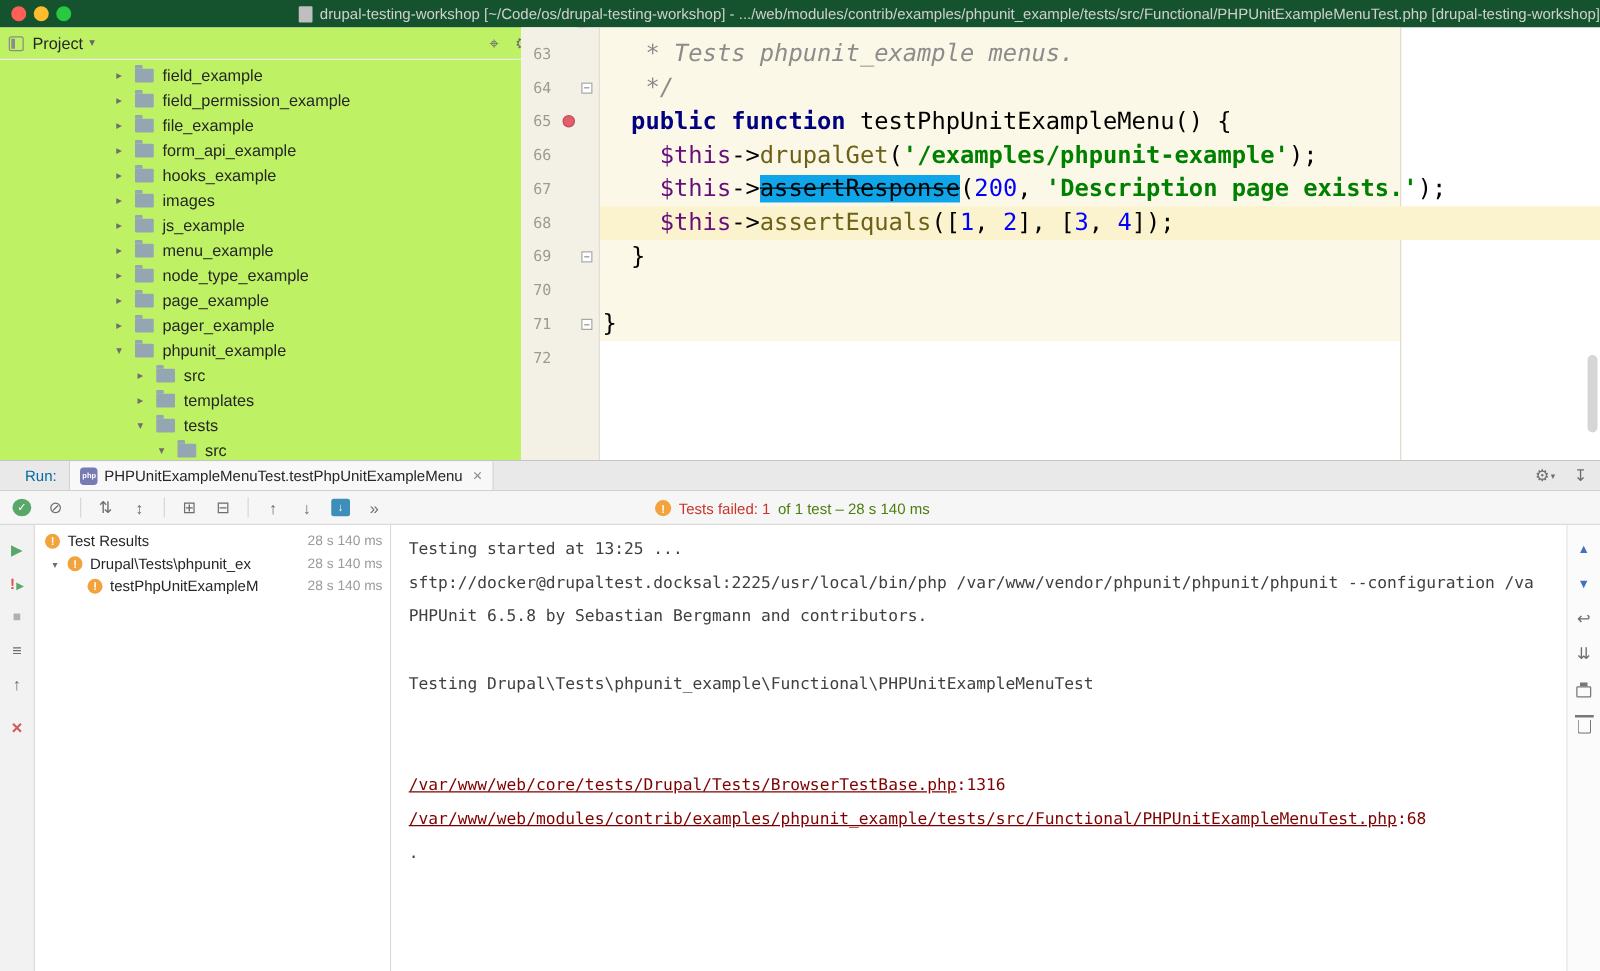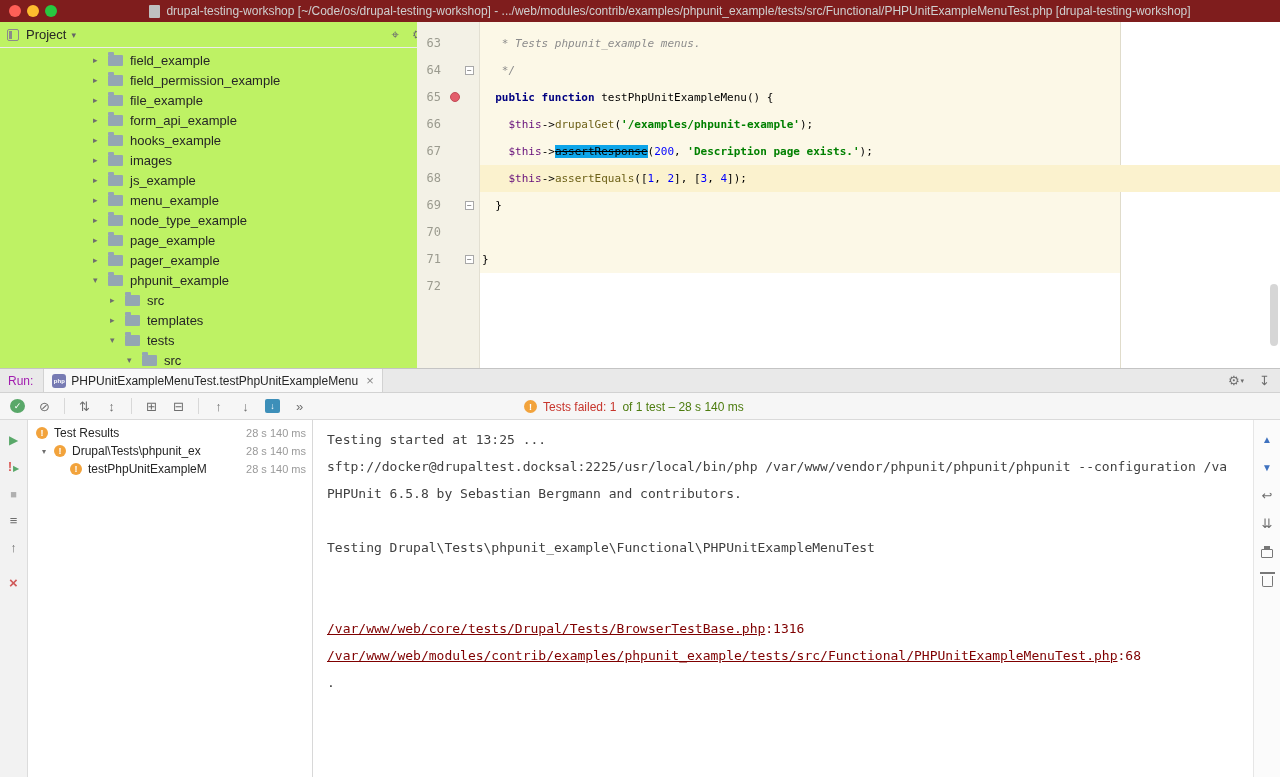--- a/index.html
+++ b/index.html
@@ -1,21 +1,21 @@
 <!DOCTYPE html>
 <html><head>
 <meta charset="utf-8">
 <style>
 *{margin:0;padding:0;box-sizing:border-box}
 html,body{width:1280px;height:777px;overflow:hidden}
 body{font-family:"Liberation Sans","DejaVu Sans",sans-serif;background:#fff;position:relative}
 i{font-style:normal}
 
 
-.titlebar{position:absolute;left:0;top:0;width:1280px;height:22px;background:#7f1d1d;display:flex;align-items:center;justify-content:center}
+.titlebar{position:absolute;left:0;top:0;width:1280px;height:22px;background:#14532d;display:flex;align-items:center;justify-content:flex-end}
 .tl{position:absolute;top:5px;width:12px;height:12px;border-radius:50%}
 .tl-red{left:9px;background:#FF5F57}
 .tl-yellow{left:27px;background:#FEBC2E}
 .tl-green{left:45px;background:#28C840}
 .title-center{display:flex;align-items:center;gap:6px;max-width:1160px;margin-left:60px}
 .doc-icon{width:11px;height:13px;background:#BFBFBF;border-radius:1px;flex:none}
 .title-text{color:#CFCFCF;font-size:12px;white-space:nowrap;overflow:hidden}
 
 
 .project-panel{position:absolute;left:0;top:22px;width:468px;height:346px;background:#bef264;border-right:6px solid #701a75;overflow:hidden}
@@ -36,36 +36,36 @@
 
 .editor{position:absolute;left:417px;top:22px;width:863px;height:346px;background:#fff;overflow:hidden}
 .cream{position:absolute;left:63px;top:0;width:640px;height:251px;background:#FCF8E7}
 .margin-line{position:absolute;left:703px;top:0;bottom:0;width:1px;background:#E0DCCB}
 .gutter{position:absolute;left:0;top:0;width:63px;height:100%;background:#F3F1E6;border-right:1px solid #E2DFD2;padding-top:8px}
 .gut-row{height:27px;position:relative}
 .lnum{position:absolute;left:4px;width:20px;text-align:right;top:6px;font-family:"DejaVu Sans Mono",monospace;font-size:12px;color:#9B9B8F}
 .fail-dot{position:absolute;left:33px;top:8px;width:10px;height:10px;border-radius:50%;background:#E35D6A;border:1px solid #C14B57}
 .fold-box{position:absolute;left:48px;top:9px;width:9px;height:9px;border:1px solid #A8A8A8;background:#fff;color:#666;font-size:8px;line-height:7px;text-align:center;font-family:"DejaVu Sans Mono",monospace}
 .code{position:absolute;left:63px;top:0;right:0;bottom:0;padding-top:8px}
-.code-row{height:27px;line-height:27px;font-family:"DejaVu Sans Mono",monospace;font-size:11px;white-space:pre;padding-left:2px;position:relative;z-index:1}
+.code-row{height:27px;line-height:27px;font-family:"DejaVu Sans Mono",monospace;font-size:19px;white-space:pre;padding-left:2px;position:relative;z-index:1}
 .code-row.current{background:#FBF2CE}
 .tok-plain{color:#000}
 .tok-comment{color:#8C8C8C;font-style:italic}
 .tok-kw{color:#000080;font-weight:bold}
 .tok-var{color:#660E7A}
 .tok-method{color:#6D6118}
 .tok-str{color:#008000;font-weight:bold}
 .tok-num{color:#0000FF}
 .tok-deprecated{color:#000;text-decoration:line-through;background:#0ea5e9}
 .scroll-thumb{position:absolute;right:2px;top:262px;width:8px;height:62px;background:rgba(0,0,0,.16);border-radius:4px}
 
 
 .run-panel{position:absolute;left:0;top:368px;width:1280px;height:409px;background:#fff;border-top:1px solid #C4C4C4}
 .run-tabbar{position:absolute;left:0;top:0;width:100%;height:24px;background:#E9E9E9;border-bottom:1px solid #D2D2D2;display:flex;align-items:center}
-.run-label{font-size:12px;color:#a21caf;margin:0 10px 0 8px}
+.run-label{font-size:12px;color:#0369a1;margin:0 10px 0 20px}
 .run-tab{display:flex;align-items:center;gap:5px;height:23px;padding:0 8px;background:#F8F8F8;border-left:1px solid #D2D2D2;border-right:1px solid #D2D2D2}
 .php-icon{width:14px;height:14px;border-radius:3px;background:#777BB3;color:#fff;display:flex;align-items:center;justify-content:center;flex:none}
 .php-icon i{font-size:6px;font-weight:bold}
 .tab-title{font-size:12px;color:#262626;white-space:nowrap}
 .tab-close{font-size:13px;color:#8A8A8A;margin-left:3px}
 .tabbar-icons{margin-left:auto;display:flex;gap:15px;align-items:center;margin-right:10px;color:#6E6E6E}
 .tabbar-icons>span{font-size:13px;display:inline-flex;align-items:center}
 .run-toolbar{position:absolute;left:0;top:24px;width:100%;height:27px;background:#F6F6F6;border-bottom:1px solid #DADADA;display:flex;align-items:center;padding-left:10px;gap:12px;position:absolute}
 .tb-icon{font-size:13px;color:#6E6E6E;display:inline-flex;align-items:center;justify-content:center;min-width:15px}
 .green-ball{width:14px;height:14px;border-radius:50%;background:#59A869;color:#fff}

